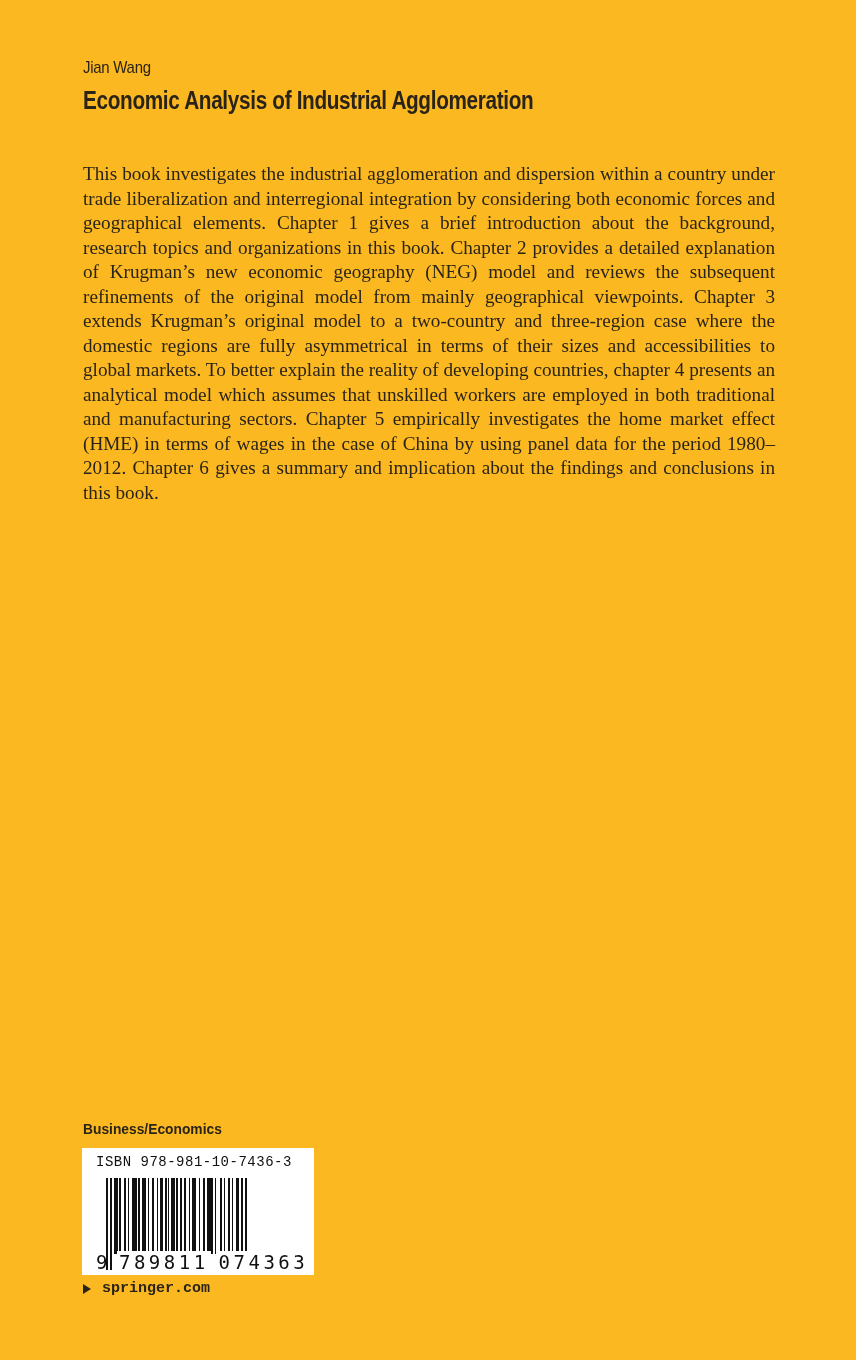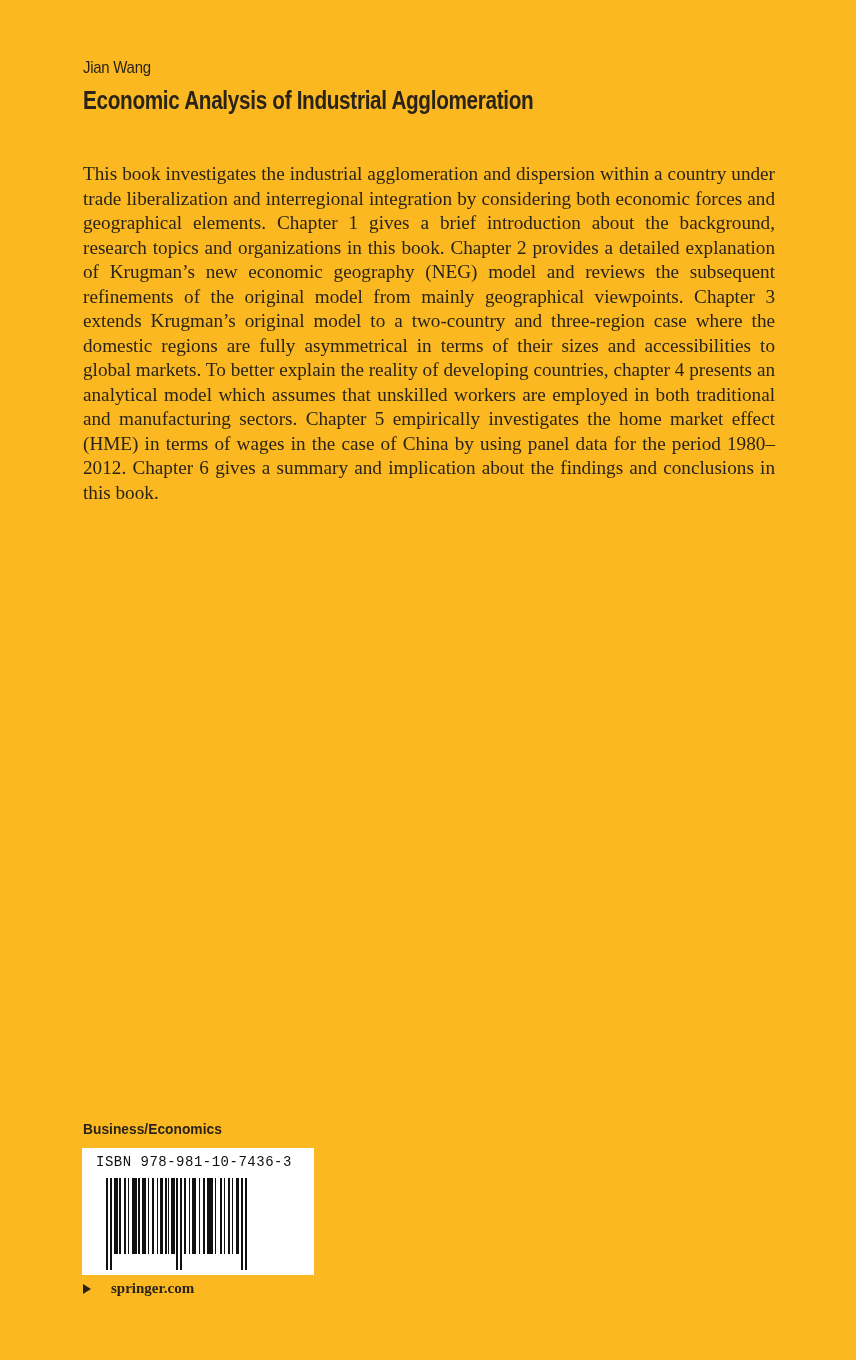--- a/index.html
+++ b/index.html
@@ -59,23 +59,23 @@
       position: absolute; left: 14px; top: 103px;
       font-family: "DejaVu Sans Mono", monospace;
       font-size: 19px; color: #111; white-space: nowrap;
       letter-spacing: 3.5px;
     }
     .digits .lead { margin-right: 6px; }
     .digits .grp1 { background: #fff; padding: 0 2px; }
     .digits .grp2 { background: #fff; padding: 0 2px; margin-left: 6px; }
     .springer {
       position: absolute; left: 83px; top: 1280px;
-      font-family: Liberation Serif, serif;
+      font-family: Liberation Mono, monospace;
       font-size: 15px; font-weight: bold;
-      display: flex; align-items: center; gap: 20px;
+      display: flex; align-items: center; gap: 11px;
     }
     .triangle {
       width: 0; height: 0;
       border-top: 5px solid transparent;
       border-bottom: 5px solid transparent;
       border-left: 8px solid #2a2418;
     }
   </style>
 </head>
 <body>
@@ -147,18 +147,21 @@
       <span style="width:2px"></span>
     <span class="gap" style="width:2px"></span>
       <span style="width:1px"></span>
       <span class="gap" style="width:3px"></span>
       <span style="width:3px"></span>
     <span class="gap" style="width:2px"></span>
       <span class="guard" style="width:2px"></span>
       <span class="gap" style="width:2px"></span>
       <span class="guard" style="width:2px"></span>
   </div>
+  <div class="digits">
+    <span class="lead">9</span><span class="grp1">789811</span><span class="grp2">074363</span>
+  </div>
 </div>
 
 <div class="springer">
   <span class="triangle"></span>
   <span>springer.com</span>
 </div>
 
 </body></html>

